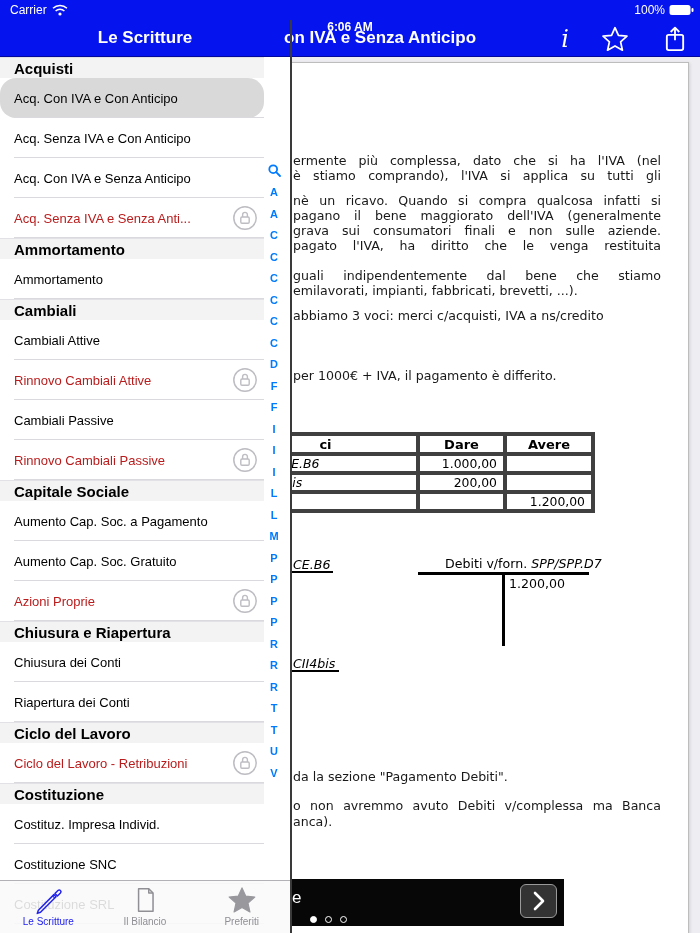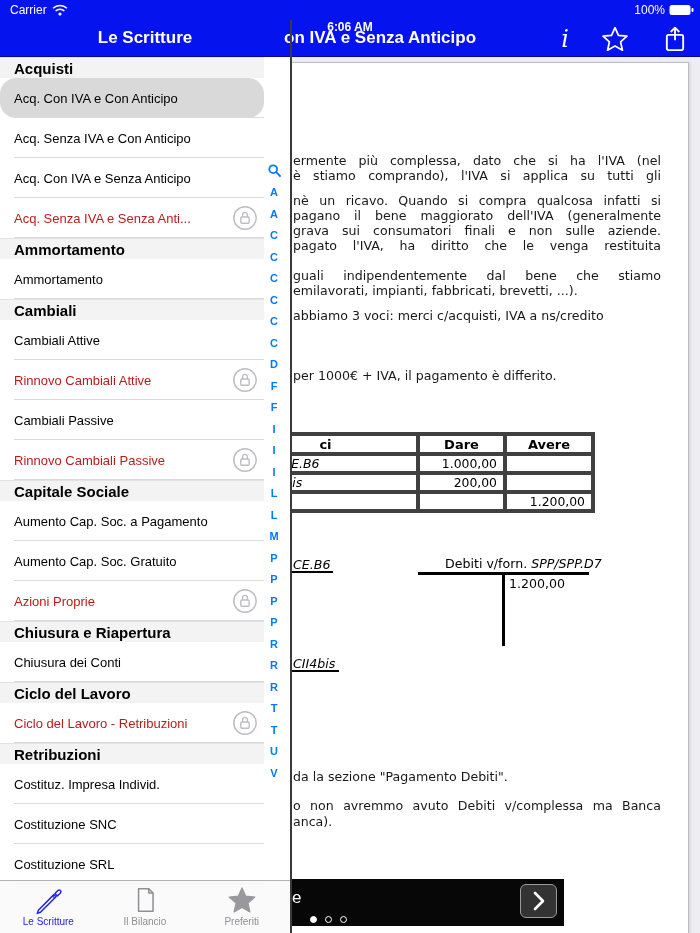--- a/index.html
+++ b/index.html
@@ -226,32 +226,35 @@
       <circle cx="13" cy="13" r="11.2" fill="none" stroke="#bdbdc2" stroke-width="1.5"></circle>
       <rect x="8.8" y="12" width="8.4" height="6.3" rx="1.2" fill="none" stroke="#bdbdc2" stroke-width="1.4"></rect>
       <path d="M10.6 12 v-2.2 a2.4 2.4 0 0 1 4.8 0 v2.2" fill="none" stroke="#bdbdc2" stroke-width="1.4"></path>
     </svg>
   </span>
 </div>
       <div class="s-header">Chiusura e Riapertura</div>
       <div class="s-row">
         <span>Chiusura dei Conti</span>
       </div>
+      <div class="s-row">
+        <span>Riapertura dei Conti</span>
+      </div>
       <div class="s-header">Ciclo del Lavoro</div>
       <div class="s-row locked">
         <span>Ciclo del Lavoro - Retribuzioni</span>
   <span class="lockwrap">
     <svg width="26" height="26" viewBox="0 0 26 26">
       <circle cx="13" cy="13" r="11.2" fill="none" stroke="#bdbdc2" stroke-width="1.5"></circle>
       <rect x="8.8" y="12" width="8.4" height="6.3" rx="1.2" fill="none" stroke="#bdbdc2" stroke-width="1.4"></rect>
       <path d="M10.6 12 v-2.2 a2.4 2.4 0 0 1 4.8 0 v2.2" fill="none" stroke="#bdbdc2" stroke-width="1.4"></path>
     </svg>
   </span>
 </div>
-      <div class="s-header">Retribuzioni</div>
+      <div class="s-header">Costituzione</div>
       <div class="s-row">
         <span>Costituz. Impresa Individ.</span>
       </div>
       <div class="s-row">
         <span>Costituzione SNC</span>
       </div>
       <div class="s-row">
         <span>Costituzione SRL</span>
       </div>
     </div>

